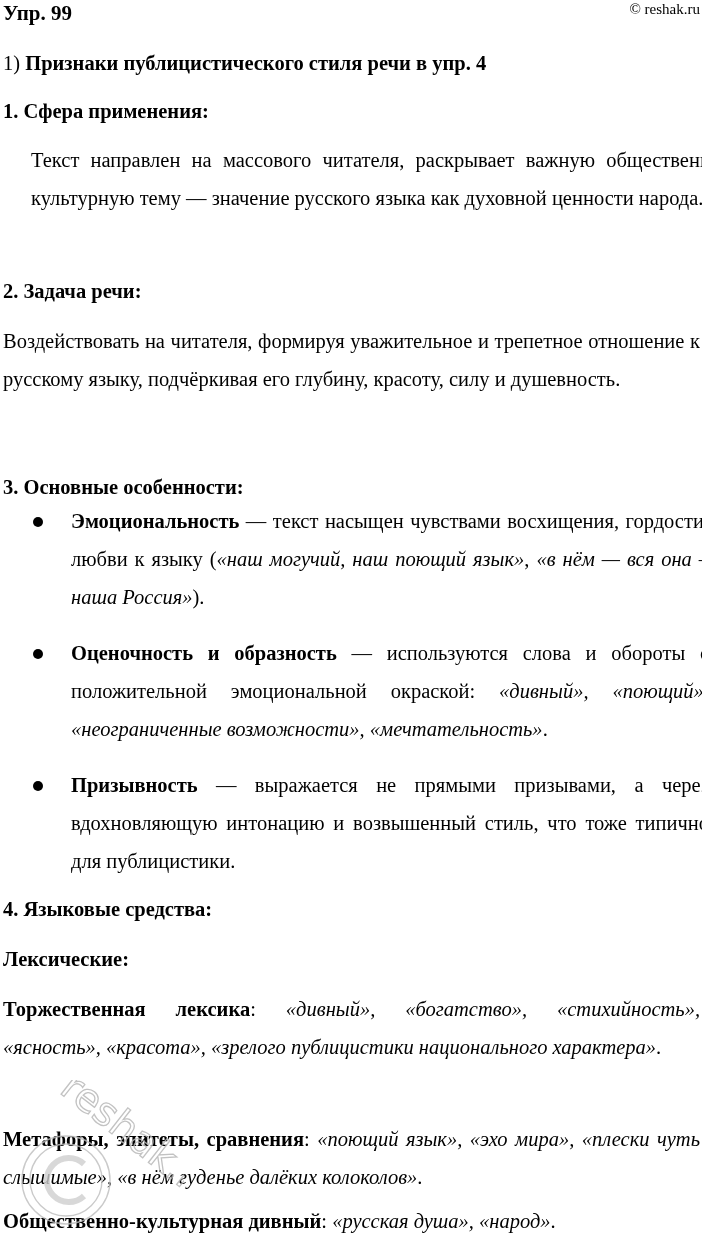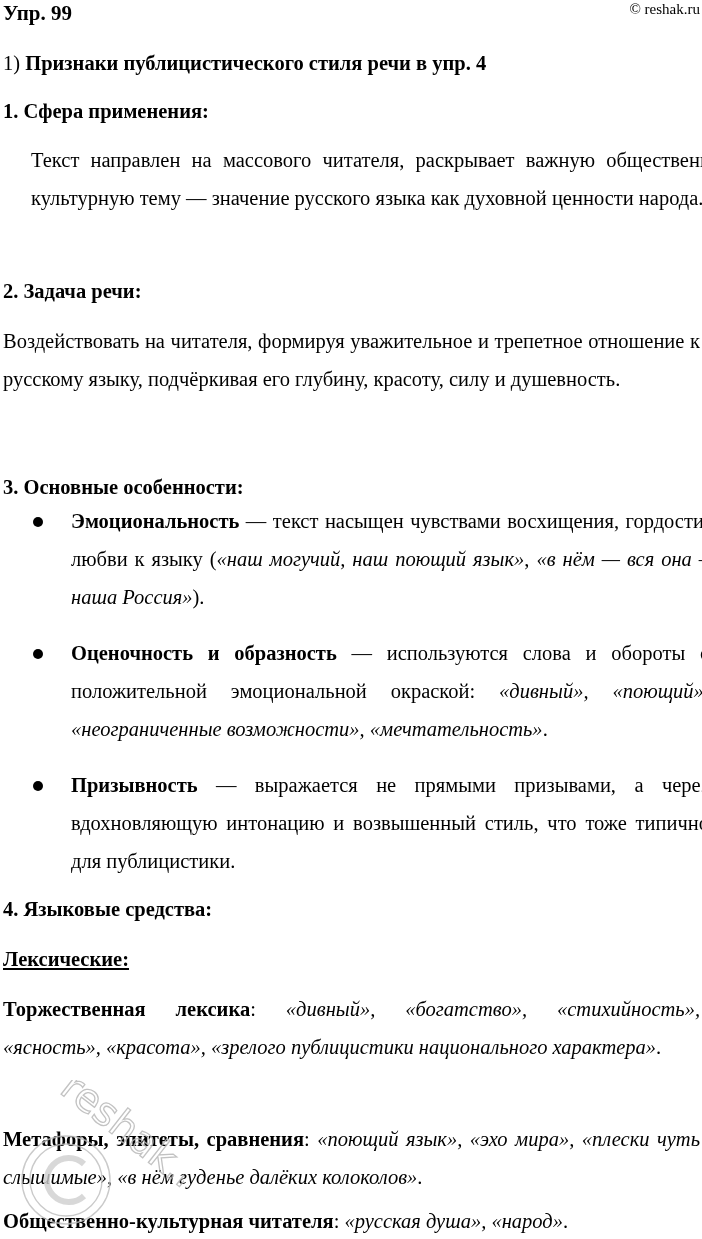--- a/index.html
+++ b/index.html
@@ -112,32 +112,32 @@
   <div class="bullet-item" style="top:634px;">
     <span class="bold">Оценочность и образность</span><span> — используются слова и обороты с положительной эмоциональной окраской: </span><span class="ital">«дивный», «поющий», «неограниченные возможности», «мечтательность»</span><span>.</span>
   </div>
 
   <div class="bullet-dot" style="top:781px;"></div>
   <div class="bullet-item" style="top:766px;">
     <span class="bold">Призывность</span><span> — выражается не прямыми призывами, а через вдохновляющую интонацию и возвышенный стиль, что тоже типично для публицистики.</span>
   </div>
 
   <div class="line-block heading" style="top:890px;">4. Языковые средства:</div>
-  <div class="line-block heading" style="top:940px;text-decoration:underline;">Лексические:</div>
+  <div class="line-block heading" style="top:940px;">Лексические:</div>
 
   <div class="line-block justify" style="top:990px;">
     <span class="bold">Торжественная лексика</span><span>: </span><span class="ital">«дивный», «богатство», «стихийность», «ясность», «красота», «зрелого публицистики национального характера»</span><span>.</span>
   </div>
 
   <div class="line-block justify" style="top:1120px;">
     <span class="bold">Метафоры, эпитеты, сравнения</span><span>: </span><span class="ital">«поющий язык», «эхо мира», «плески чуть слышимые», «в нём гуденье далёких колоколов»</span><span>.</span>
   </div>
 
   <div class="line-block" style="top:1202px;">
-    <span class="bold">Общественно-культурная читателя</span><span>: </span><span class="ital">«русская душа», «народ»</span><span>.</span>
+    <span class="bold">Общественно-культурная дивный</span><span>: </span><span class="ital">«русская душа», «народ»</span><span>.</span>
   </div>
 </div>
 
 <div class="watermark">
   <svg width="170" height="160" viewBox="0 0 170 160">
     <g fill="none" stroke="#bdbdbd" stroke-width="1.4" opacity="0.8">
       <circle cx="52" cy="100" r="44"></circle>
       <circle cx="52" cy="100" r="36"></circle>
       <path d="M70 84 A22 22 0 1 0 70 116" stroke-width="6" stroke="#cfcfcf"></path>
     </g>

